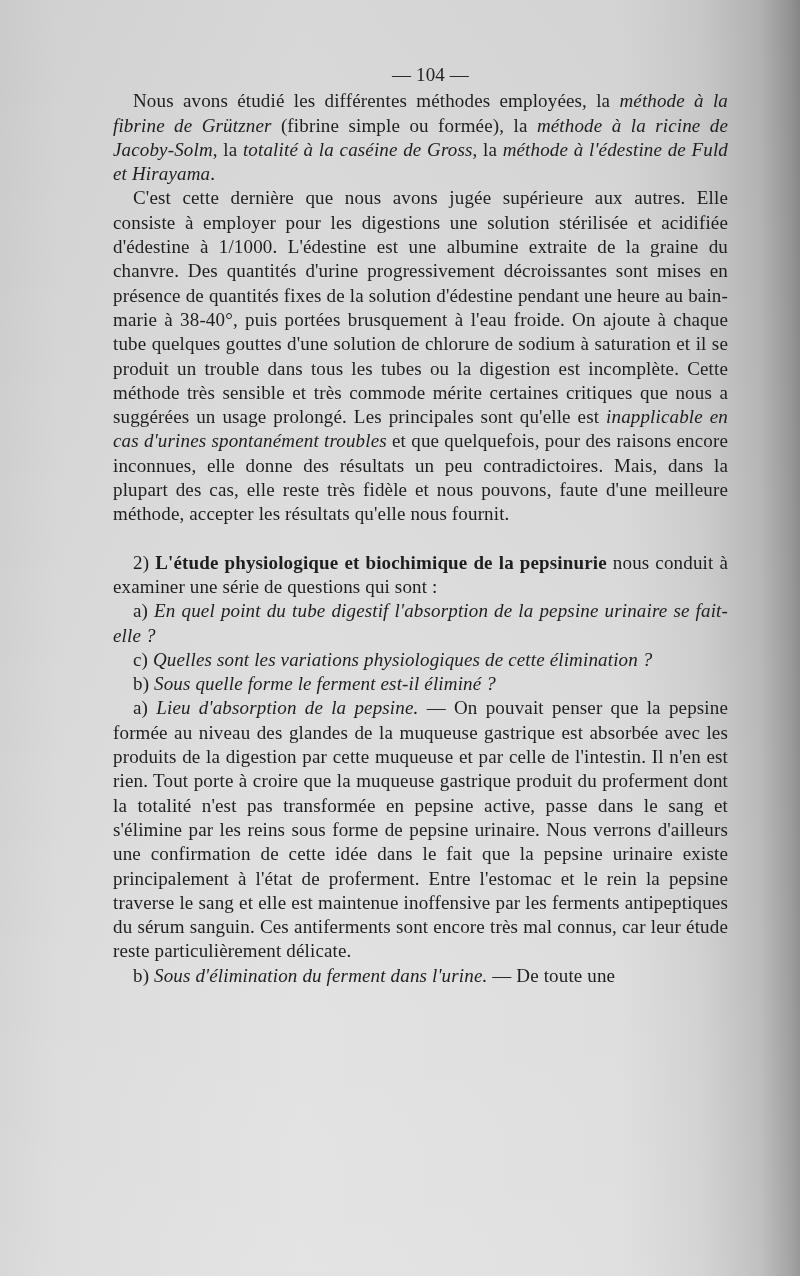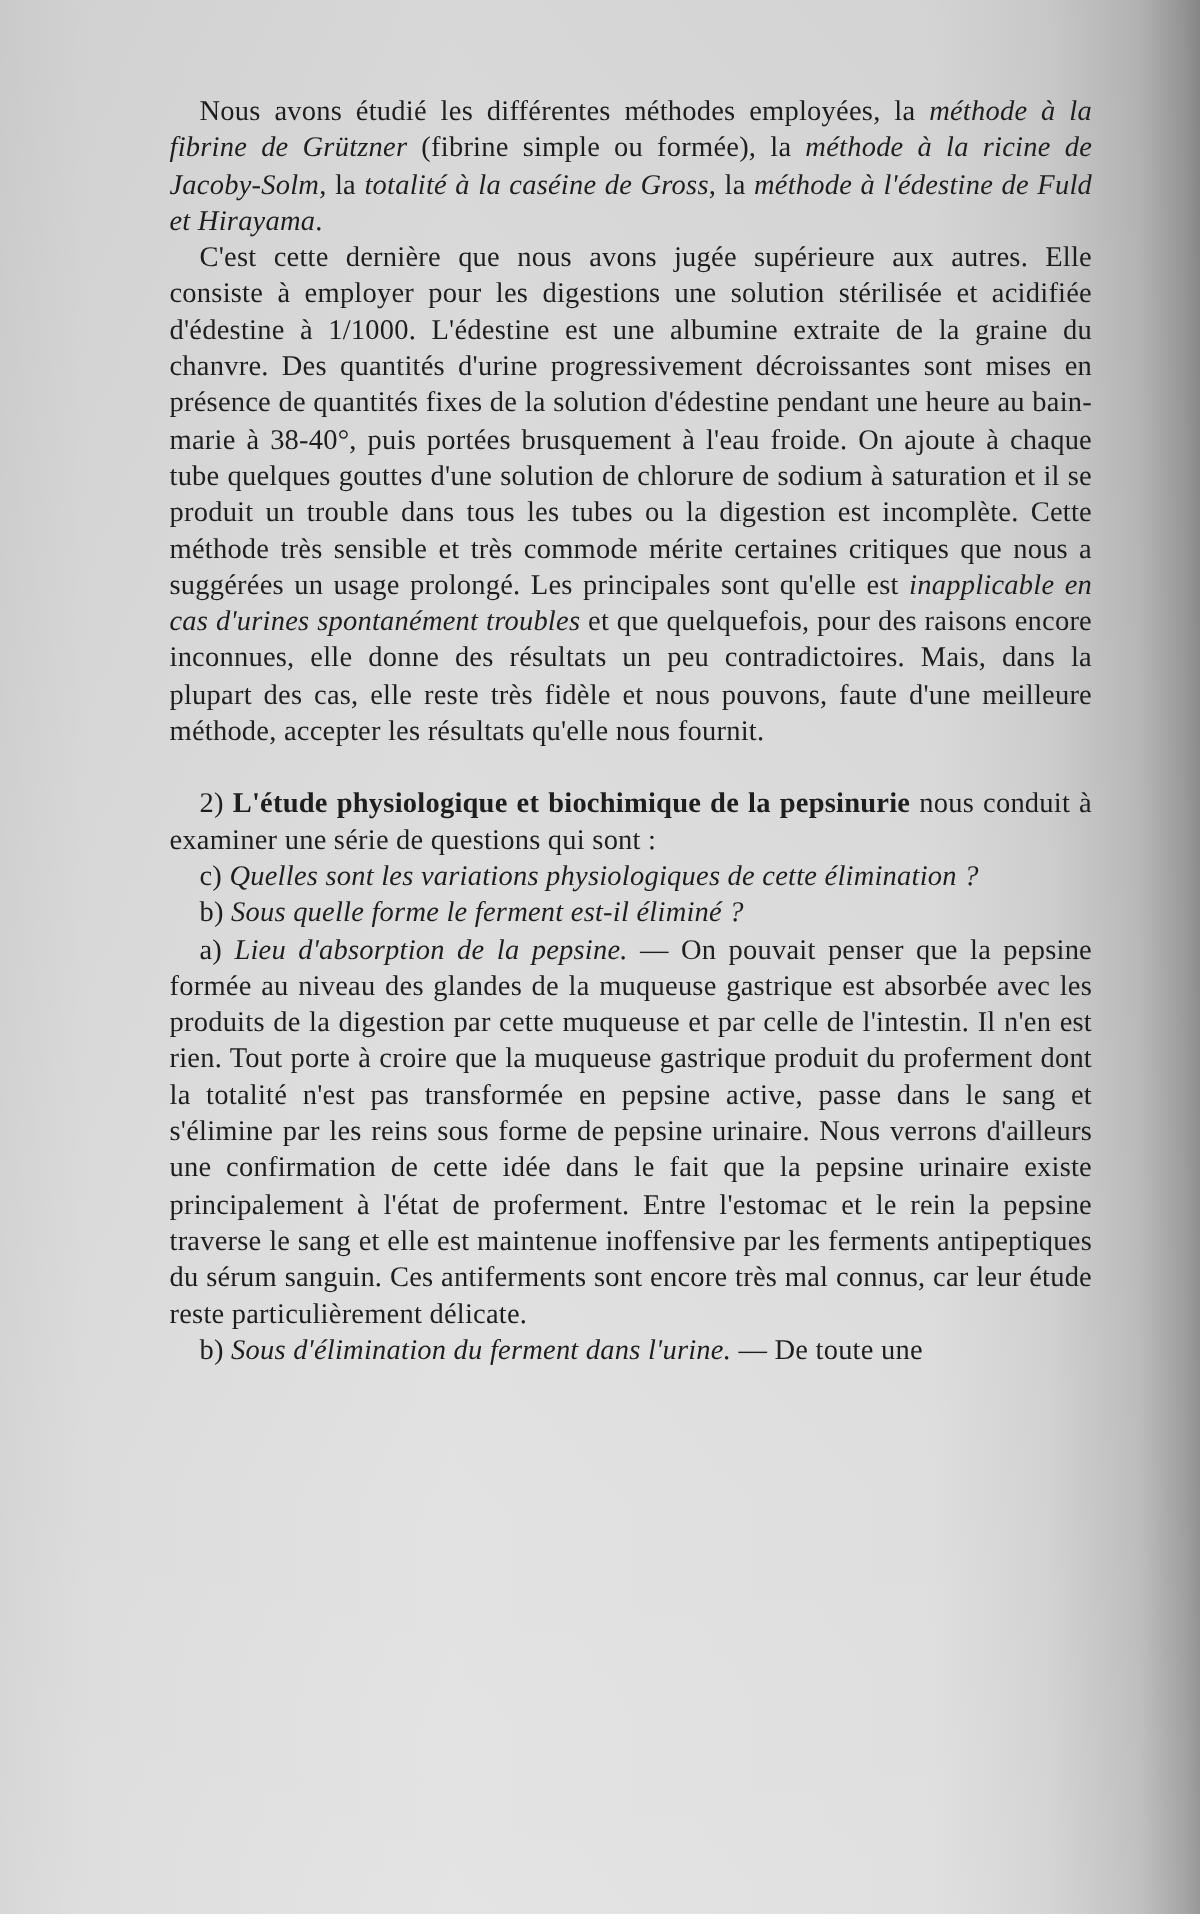--- a/index.html
+++ b/index.html
@@ -35,24 +35,26 @@
     p { margin: 0; text-align: justify; text-indent: 20px; }
     .gap { height: 24px; }
     i { font-style: italic; }
     b { font-weight: bold; }
   </style>
 </head>
 <body>
 
 <div class="page">
   <div class="text-block">
+    <div class="page-number">— 104 —</div>
     <div id="paragraphs">
         <p><span>Nous avons étudié les différentes méthodes employées, la </span><i>méthode à la fibrine de Grützner</i><span> (fibrine simple ou formée), la </span><i>méthode à la ricine de Jacoby-Solm</i><span>, la </span><i>totalité à la caséine de Gross</i><span>, la </span><i>méthode à l'édestine de Fuld et Hirayama</i><span>.</span></p>
         <p><span>C'est cette dernière que nous avons jugée supérieure aux autres. Elle consiste à employer pour les digestions une solution stérilisée et acidifiée d'édestine à 1/1000. L'édestine est une albumine extraite de la graine du chanvre. Des quantités d'urine progressivement décroissantes sont mises en présence de quantités fixes de la solution d'édestine pendant une heure au bain-marie à 38-40°, puis portées brusquement à l'eau froide. On ajoute à chaque tube quelques gouttes d'une solution de chlorure de sodium à saturation et il se produit un trouble dans tous les tubes ou la digestion est incomplète. Cette méthode très sensible et très commode mérite certaines critiques que nous a suggérées un usage prolongé. Les principales sont qu'elle est </span><i>inapplicable en cas d'urines spontanément troubles</i><span> et que quelquefois, pour des raisons encore inconnues, elle donne des résultats un peu contradictoires. Mais, dans la plupart des cas, elle reste très fidèle et nous pouvons, faute d'une meilleure méthode, accepter les résultats qu'elle nous fournit.</span></p>
         <div class="gap"></div>
         <p><span>2) </span><b>L'étude physiologique et biochimique de la pepsinurie</b><span> nous conduit à examiner une série de questions qui sont :</span></p>
+        <p><span>a) </span><i>En quel point du tube digestif l'absorption de la pepsine urinaire se fait-elle ?</i></p>
         <p><span>c) </span><i>Quelles sont les variations physiologiques de cette élimination ?</i></p>
         <p><span>b) </span><i>Sous quelle forme le ferment est-il éliminé ?</i></p>
         <p><span>a) </span><i>Lieu d'absorption de la pepsine.</i><span> — On pouvait penser que la pepsine formée au niveau des glandes de la muqueuse gastrique est absorbée avec les produits de la digestion par cette muqueuse et par celle de l'intestin. Il n'en est rien. Tout porte à croire que la muqueuse gastrique produit du proferment dont la totalité n'est pas transformée en pepsine active, passe dans le sang et s'élimine par les reins sous forme de pepsine urinaire. Nous verrons d'ailleurs une confirmation de cette idée dans le fait que la pepsine urinaire existe principalement à l'état de proferment. Entre l'estomac et le rein la pepsine traverse le sang et elle est maintenue inoffensive par les ferments antipeptiques du sérum sanguin. Ces antiferments sont encore très mal connus, car leur étude reste particulièrement délicate.</span></p>
         <p><span>b) </span><i>Sous d'élimination du ferment dans l'urine.</i><span> — De toute une</span></p>
       </div>
   </div>
 </div>
 
 </body></html>

